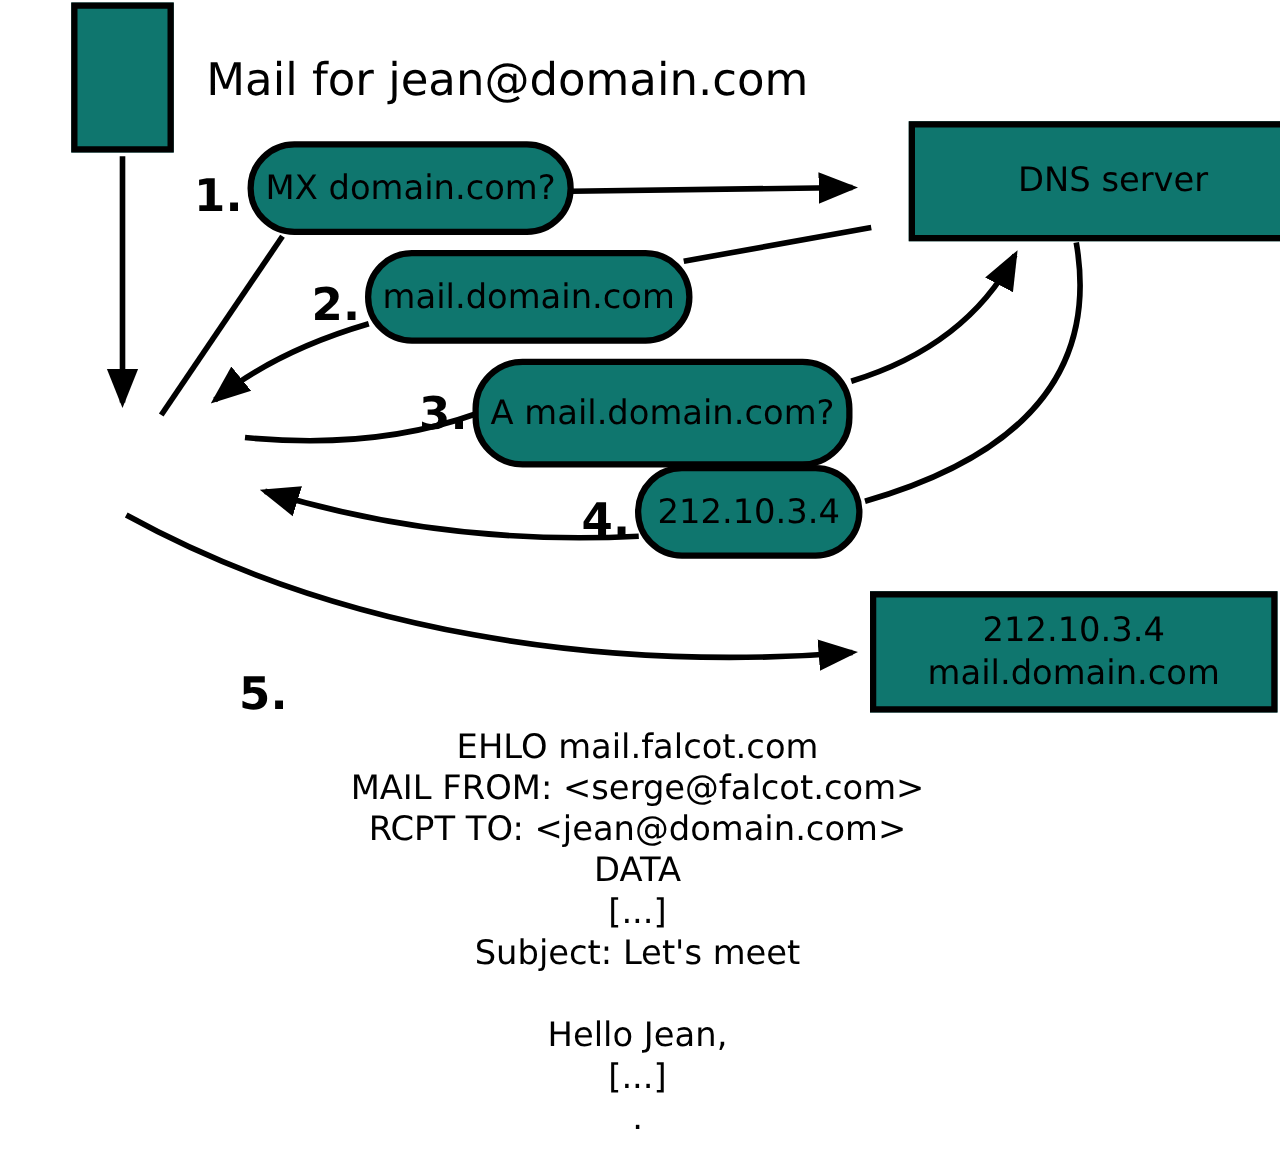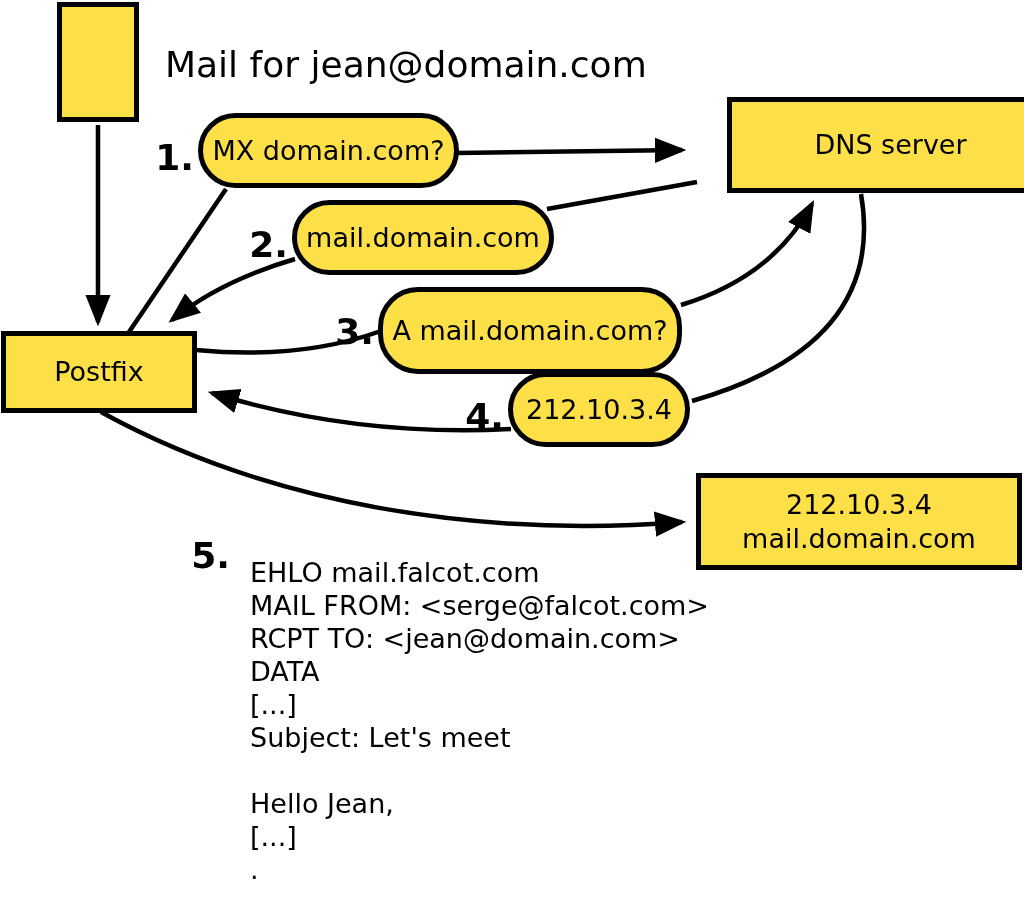--- a/index.html
+++ b/index.html
@@ -3,21 +3,21 @@
 <meta charset="utf-8">
 <style>
   html,body{margin:0;padding:0;background:#ffffff;}
   .canvas{
     position:relative;width:1024px;height:919px;background:#ffffff;
     font-family:"DejaVu Sans","Liberation Sans",sans-serif;color:#000;
     overflow:hidden;
   }
   svg.wires{position:absolute;left:0;top:0;z-index:1;}
   .node{
-    position:absolute;z-index:2;background:#fde047;border:5px solid #000;
+    position:absolute;z-index:2;background:#0f766e;border:5px solid #000;
     box-sizing:border-box;display:flex;align-items:center;justify-content:center;
     text-align:center;font-size:27px;line-height:1.25;
   }
   .node .stack{display:flex;flex-direction:column;align-items:center;}
   .pill{border-radius:40px;}
   .lbl{position:absolute;z-index:3;font-size:36px;white-space:nowrap;}
   .num{font-weight:bold;text-align:right;width:42px;}
   .smtp{
     position:absolute;z-index:3;font-size:27px;line-height:33px;
     white-space:pre-line;
@@ -43,23 +43,20 @@
       <path d="M 196 350 Q 300 360 381 331"></path>
       <path d="M 681 305 Q 773 277 812 204" marker-end="url(#ah)"></path>
       <path d="M 861 194 Q 887 345 692 401"></path>
       <path d="M 511 429 Q 355 437 212 393" marker-end="url(#ah)"></path>
       <path d="M 101 412 C 270 505 480 538 682 522" marker-end="url(#ah)"></path>
     </g>
   </svg>
 
   <div class="node" style="left:57px;top:2px;width:82px;height:120px;"></div>
 
-  <div class="node" style="left:1px;top:331px;width:196px;height:82px;">
-    <span>Postfix</span>
-  </div>
 
   <div class="node" style="left:695px;top:97px;width:327px;height:96px;margin-left:32px;">
     <span>DNS server</span>
   </div>
 
   <div class="node" style="left:696px;top:473px;width:326px;height:97px;">
     <span class="stack">
       <span>212.10.3.4</span>
       <span>mail.domain.com</span>
     </span>
@@ -83,21 +80,21 @@
 
   <div class="lbl num" style="left:152px;top:137px;">1.</div>
   <div class="lbl num" style="left:246px;top:224px;">2.</div>
   <div class="lbl num" style="left:332px;top:311px;">3.</div>
   <div class="lbl num" style="left:462px;top:396px;">4.</div>
   <div class="lbl num" style="left:188px;top:535px;">5.</div>
 
   <div class="lbl" style="left:165px;top:44px;">Mail for jean@domain.com</div>
 
 
-  <div class="smtp" style="left:250px;top:556px;width:520px;">EHLO mail.falcot.com
+  <div class="smtp" style="left:250px;top:581px;width:520px;text-align:center;">EHLO mail.falcot.com
 MAIL FROM: &lt;serge@falcot.com&gt;
 RCPT TO: &lt;jean@domain.com&gt;
 DATA
 [...]
 Subject: Let's meet
 
 Hello Jean,
 [...]
 .</div>
 

